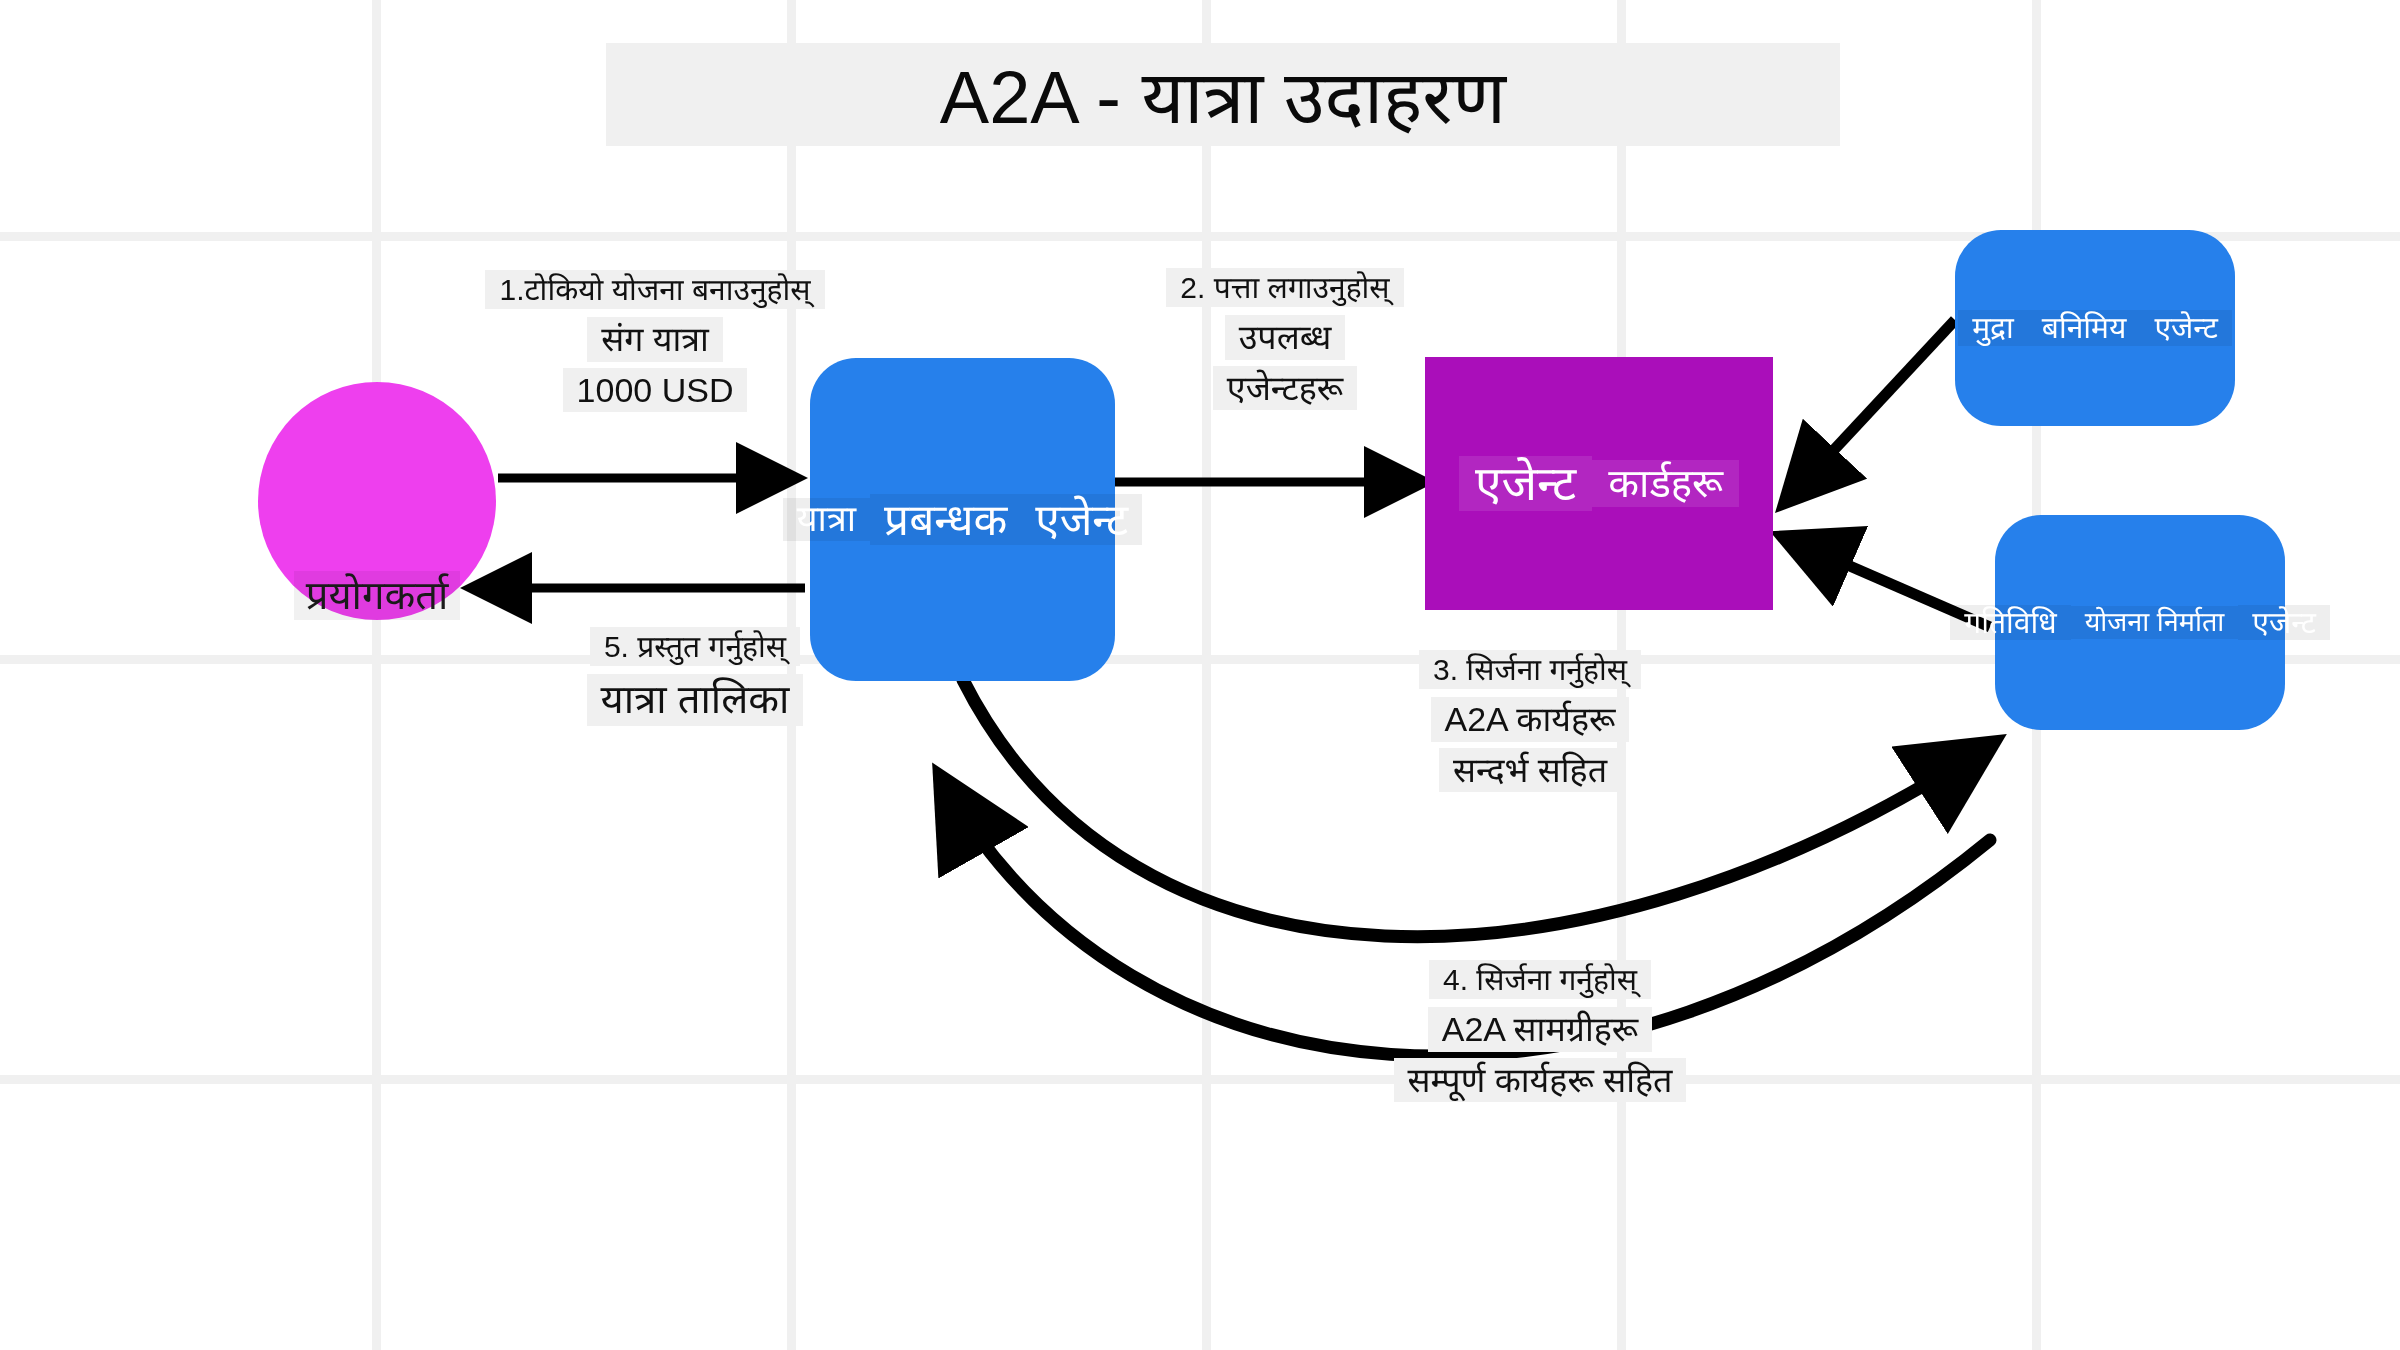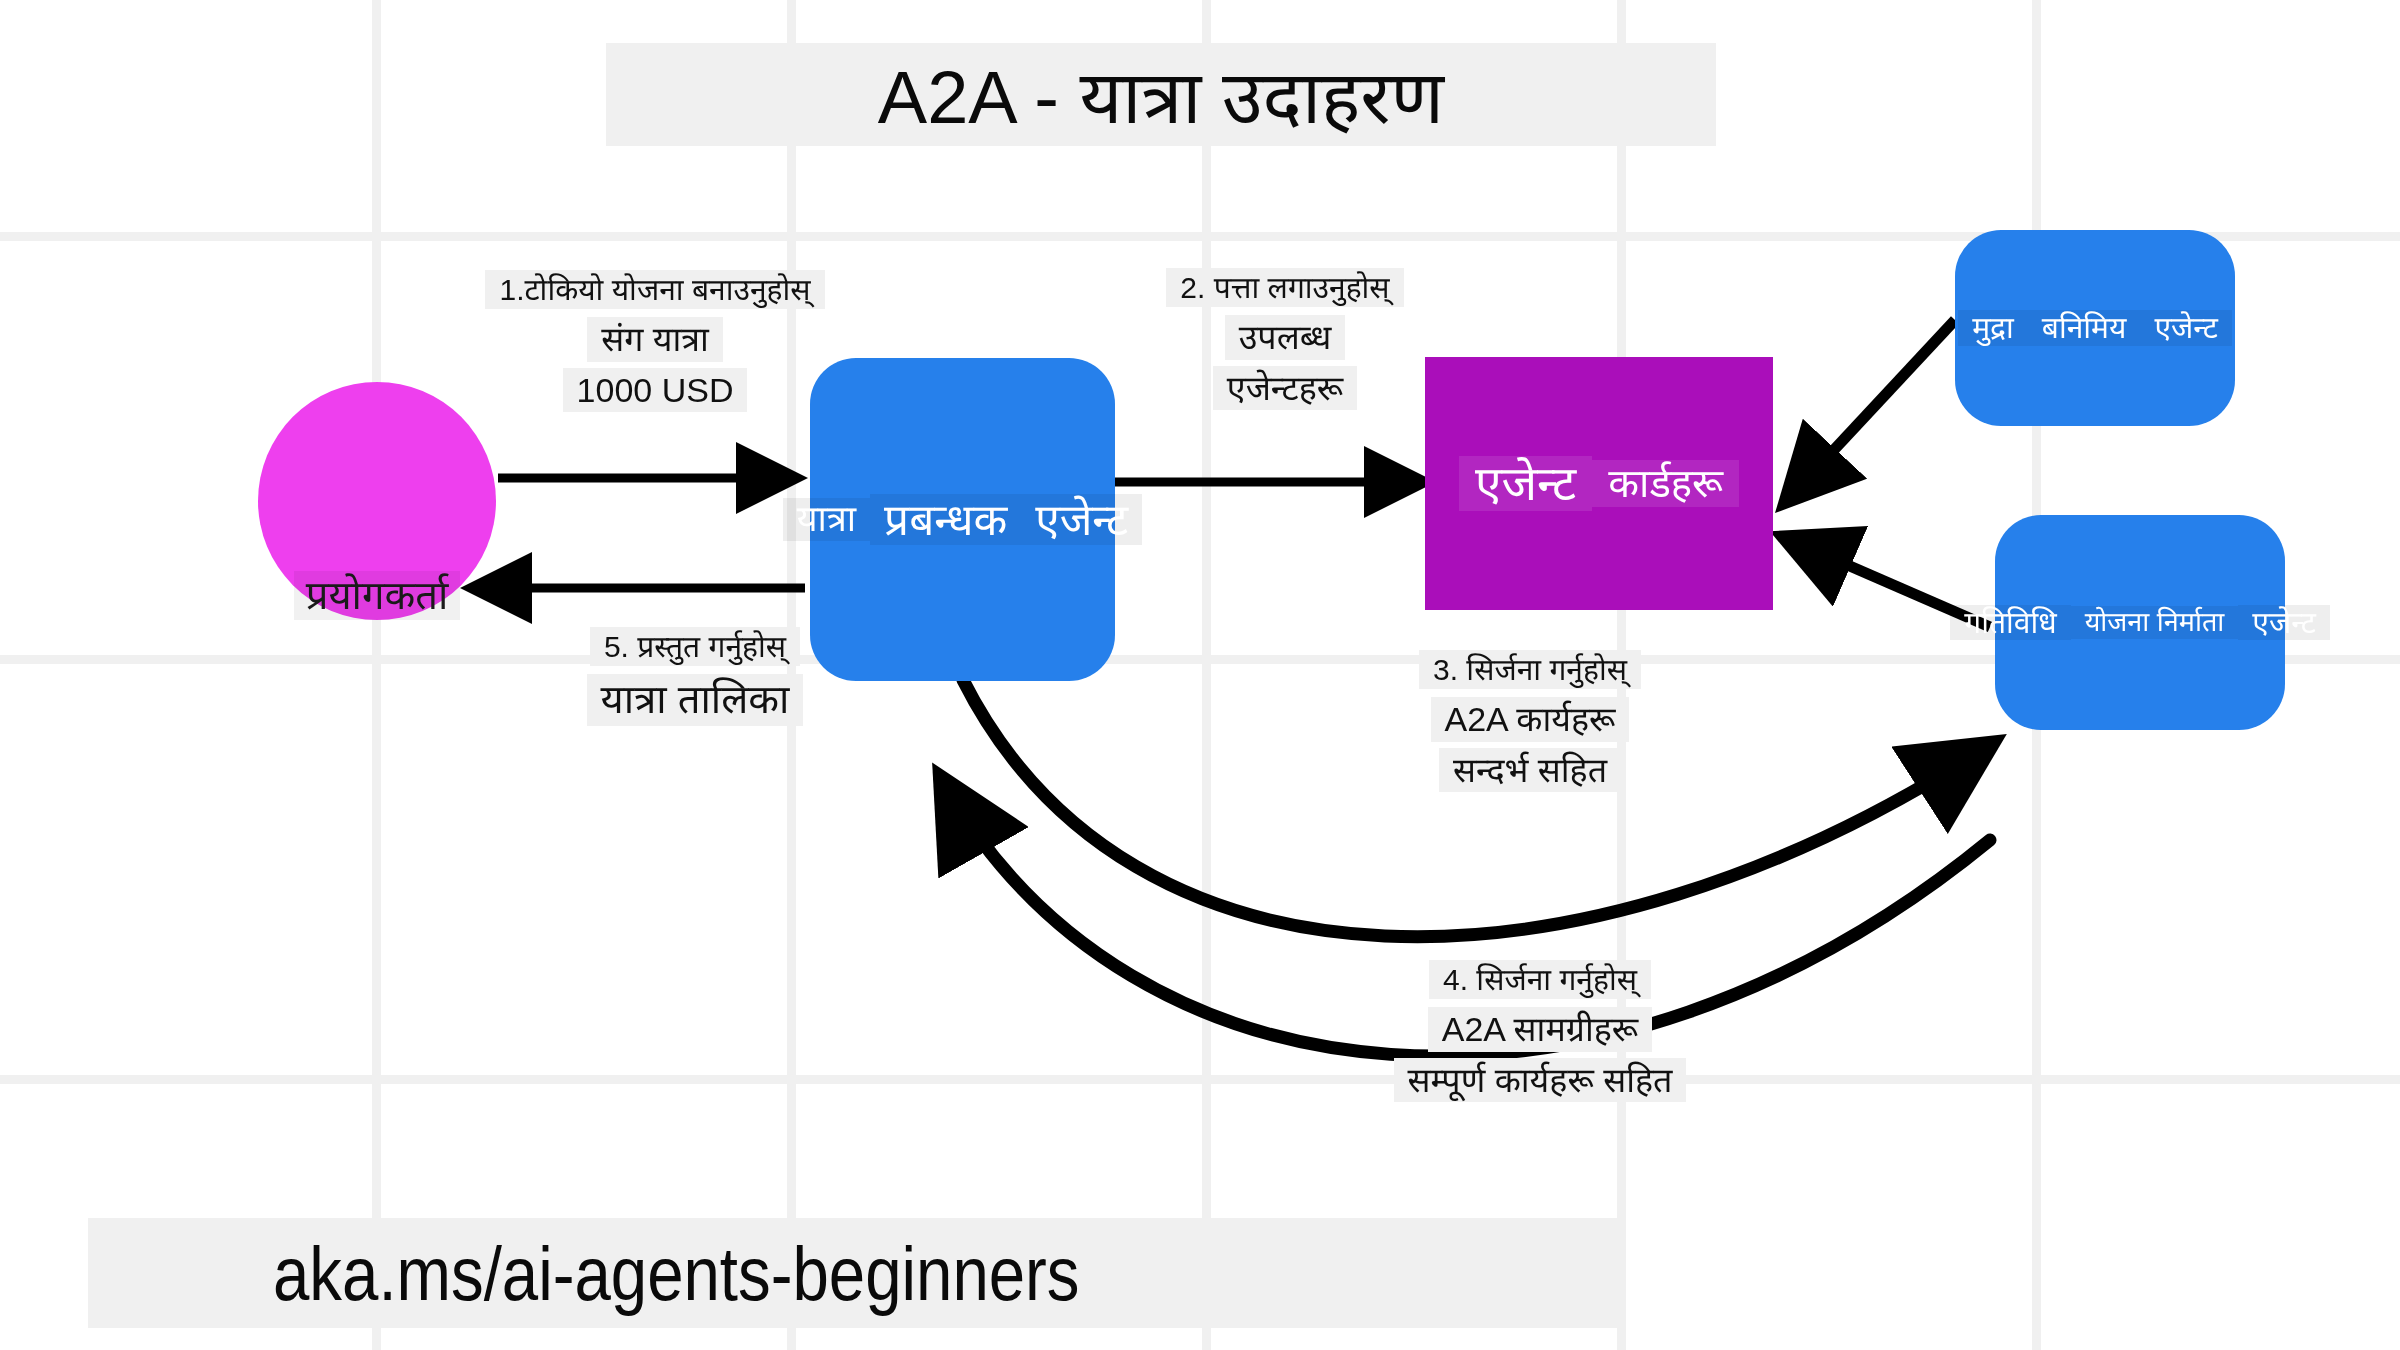--- a/index.html
+++ b/index.html
@@ -117,21 +117,21 @@
     position: absolute;
     z-index: 4;
     background: #f0f0f0;
     display: flex;
     align-items: center;
     justify-content: center;
   }
   #title {
     left: 606px;
     top: 43px;
-    width: 1110px;
+    width: 1234px;
     height: 103px;
   }
   #title .txt {
     font-size: 74px;
     color: #0a0a0a;
     white-space: nowrap;
   }
   #footer {
     left: 88px;
     top: 1218px;
@@ -240,17 +240,14 @@
     <span class="label-line ll-1">4. सिर्जना गर्नुहोस्</span>
     <span class="label-line ll-2">A2A सामग्रीहरू</span>
     <span class="label-line ll-3">सम्पूर्ण कार्यहरू सहित</span>
   </div>
 
   <div class="label-group" style="left:545px; top:627px; width:300px;">
     <span class="label-line ll-1">5. प्रस्तुत गर्नुहोस्</span>
     <span class="label-line" style="font-size:40px; margin-top:8px;">यात्रा तालिका</span>
   </div>
 
-  <div id="footer" class="title-band">
-    <span class="txt">aka.ms/ai-agents-beginners</span>
-  </div>
 
 </div>
 
 </body></html>

